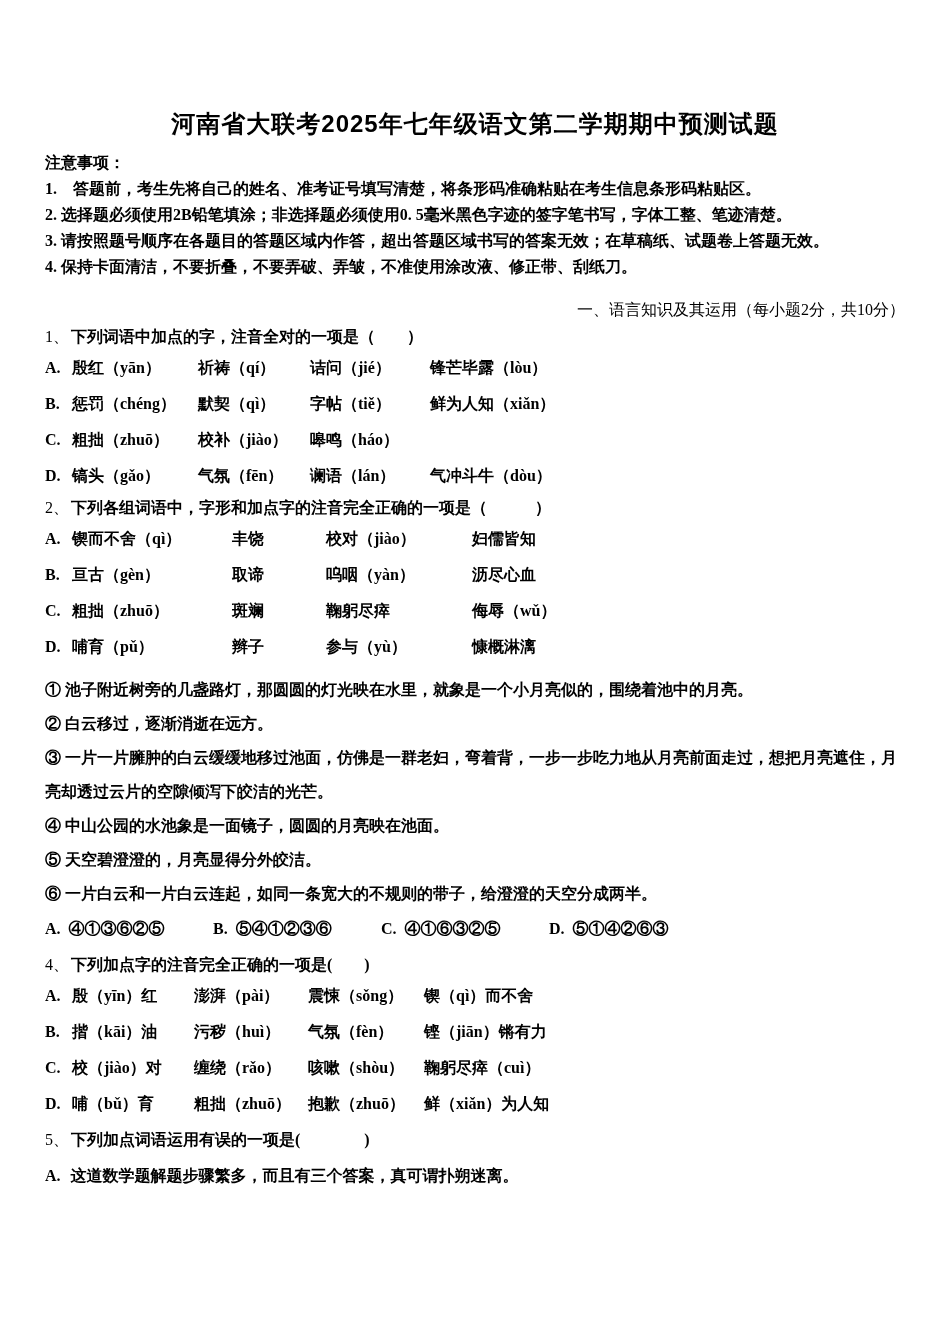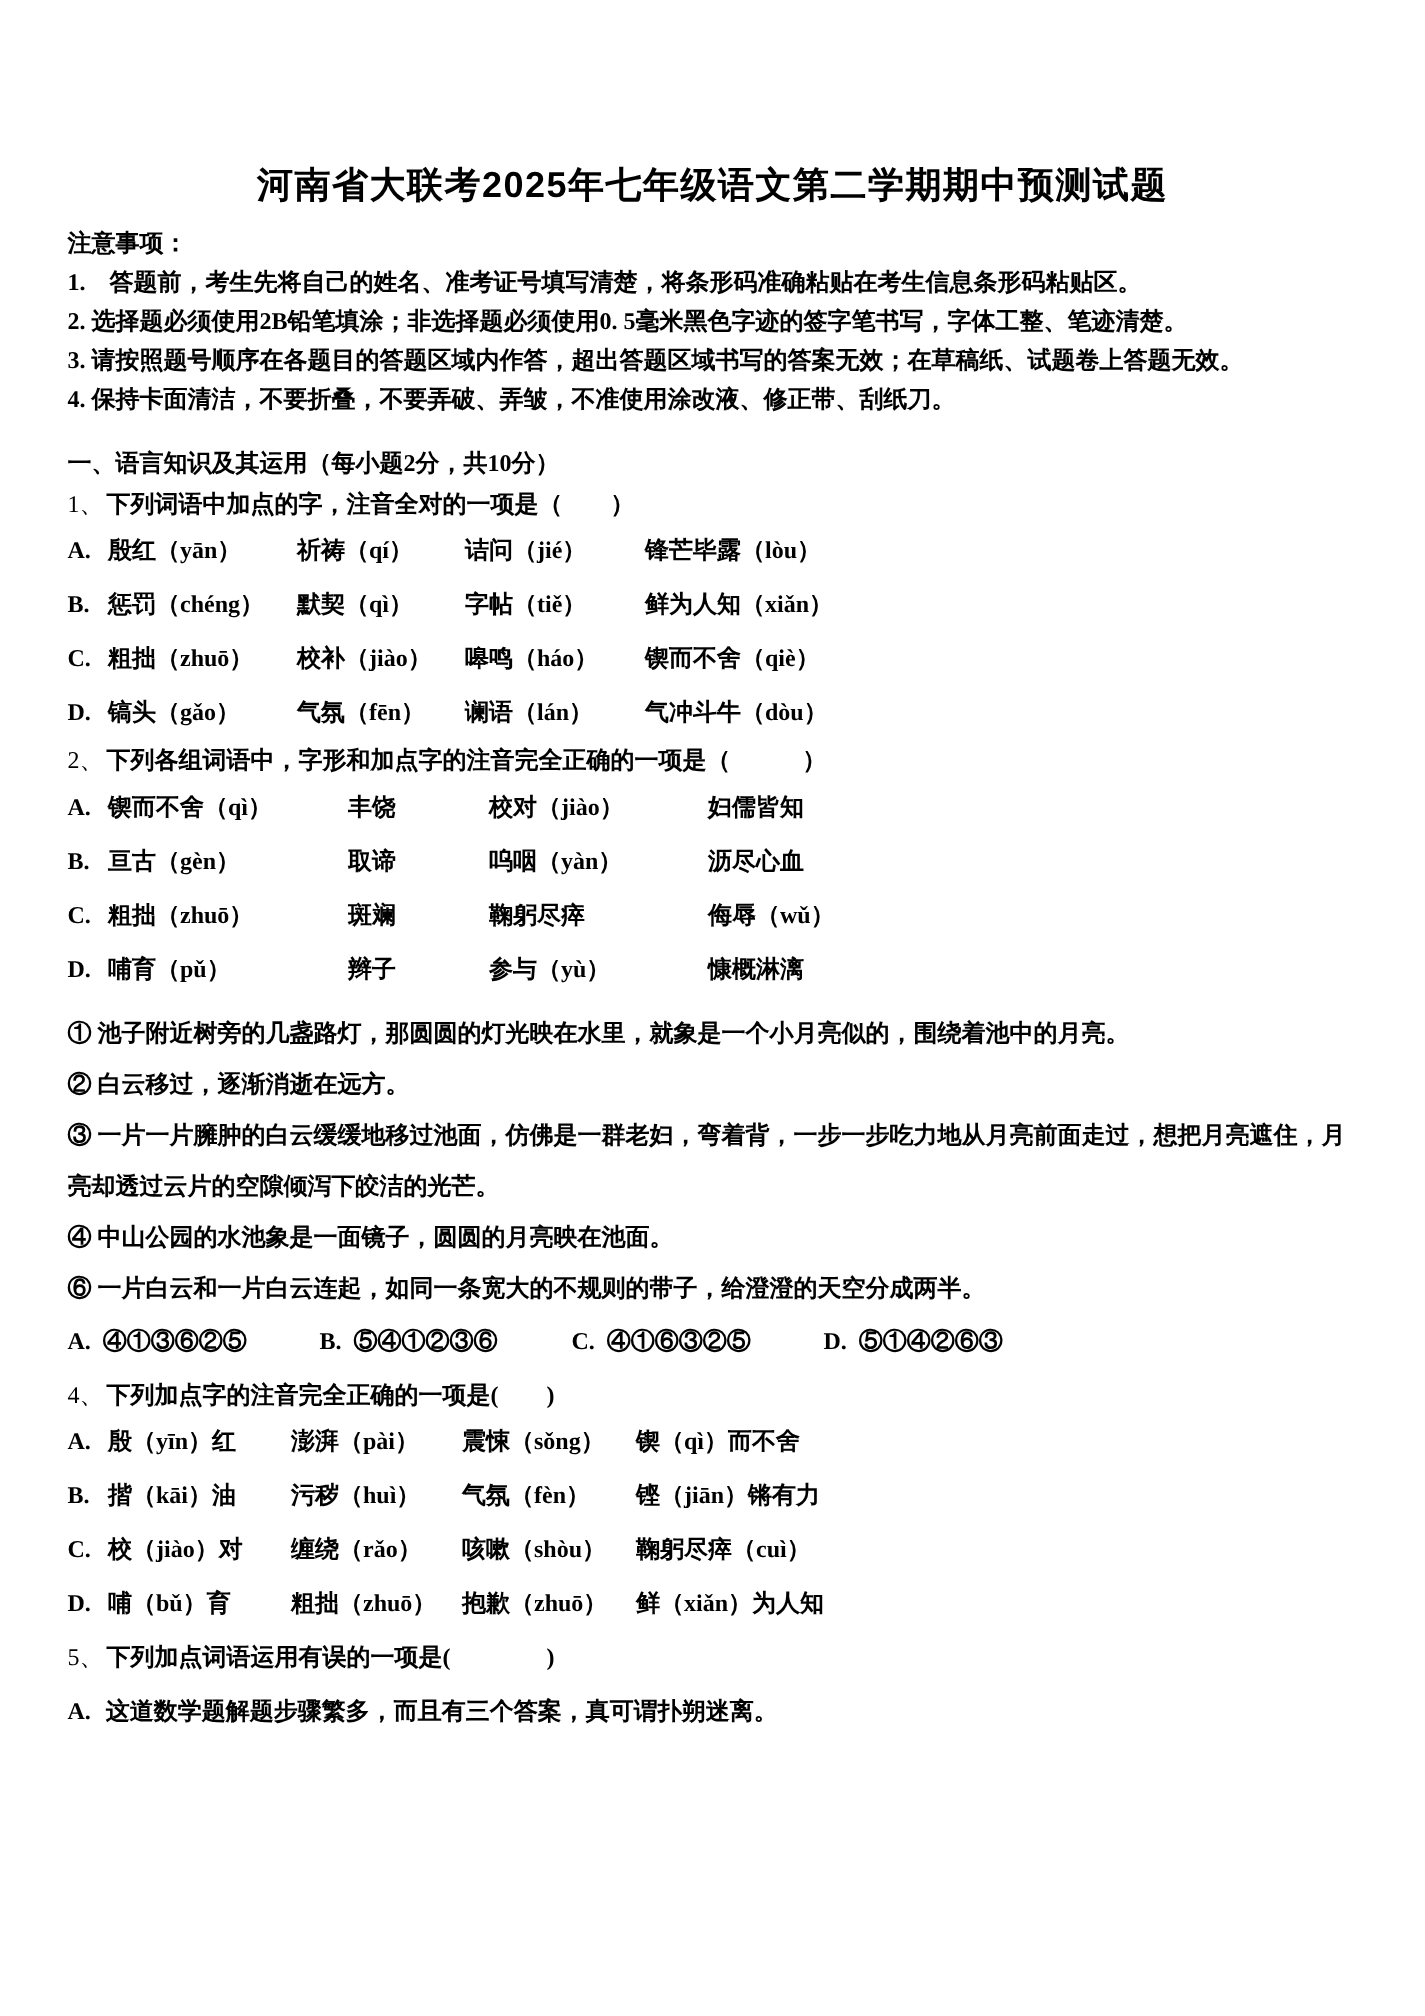--- a/index.html
+++ b/index.html
@@ -13,21 +13,21 @@
   .page { width: 950px; height: 1344px; padding: 108px 45px 16px 45px; }
 
   .title {
     font-family: "Liberation Sans", sans-serif;
     font-size: 24px; line-height: 32px; font-weight: 800;
     text-align: center; margin: 0 0 10px 0; letter-spacing: 1px;
   }
 
   .notice p { margin: 0; font-size: 16px; line-height: 26px; font-weight: 700; white-space: pre-wrap; }
 
-  .sec-heading { margin: 16px 0 0 0; font-size: 16px; line-height: 27px; font-weight: 700; }
+  .sec-heading { margin: 16px 0 0 0; font-size: 16px; line-height: 27px; font-weight: 400; text-align: right; }
 
   .stem { margin: 0; font-size: 16px; line-height: 27px; font-weight: 700; }
   .qnum { font-weight: 400; padding-right: 2px; }
   .q4 .stem, .q5 .stem { margin-top: 4px; font-family: Liberation Serif, serif; }
 
   .opt-row { display: grid; align-items: center; font-size: 16px; line-height: 36px; font-weight: 700; white-space: nowrap; }
   .cols-q1 { grid-template-columns: 27px 126px 112px 120px auto; }
   .cols-q2 { grid-template-columns: 27px 160px 94px 146px auto; }
   .cols-q4 { grid-template-columns: 27px 122px 114px 116px auto; }
 
@@ -70,21 +70,20 @@
       <span>惩罚（chéng）</span>
       <span>默契（qì）</span>
       <span>字帖（tiě）</span>
       <span>鲜为人知（xiǎn）</span>
     </div>
     <div class="opt-row cols-q1">
       <span>C.</span>
       <span>粗拙（zhuō）</span>
       <span>校补（jiào）</span>
       <span>嗥鸣（háo）</span>
-      <span>锲而不舍（qiè）</span>
     </div>
     <div class="opt-row cols-q1">
       <span>D.</span>
       <span>镐头（gǎo）</span>
       <span>气氛（fēn）</span>
       <span>谰语（lán）</span>
       <span>气冲斗牛（dòu）</span>
     </div>
   </div>
 
@@ -119,20 +118,21 @@
       <span>慷概淋漓</span>
     </div>
   </div>
 
   <div class="question q3">
     <div class="sentences">
       <p class="sentence">① 池子附近树旁的几盏路灯，那圆圆的灯光映在水里，就象是一个小月亮似的，围绕着池中的月亮。</p>
       <p class="sentence">② 白云移过，逐渐消逝在远方。</p>
       <p class="sentence">③ 一片一片臃肿的白云缓缓地移过池面，仿佛是一群老妇，弯着背，一步一步吃力地从月亮前面走过，想把月亮遮住，月亮却透过云片的空隙倾泻下皎洁的光芒。</p>
       <p class="sentence">④ 中山公园的水池象是一面镜子，圆圆的月亮映在池面。</p>
+      <p class="sentence">⑤ 天空碧澄澄的，月亮显得分外皎洁。</p>
       <p class="sentence">⑥ 一片白云和一片白云连起，如同一条宽大的不规则的带子，给澄澄的天空分成两半。</p>
     </div>
     <div class="answers">
       <span class="answer-item">
           <span>A.</span>
           <span>④①③⑥②⑤</span>
         </span>
       <span class="answer-item">
           <span>B.</span>
           <span>⑤④①②③⑥</span>

